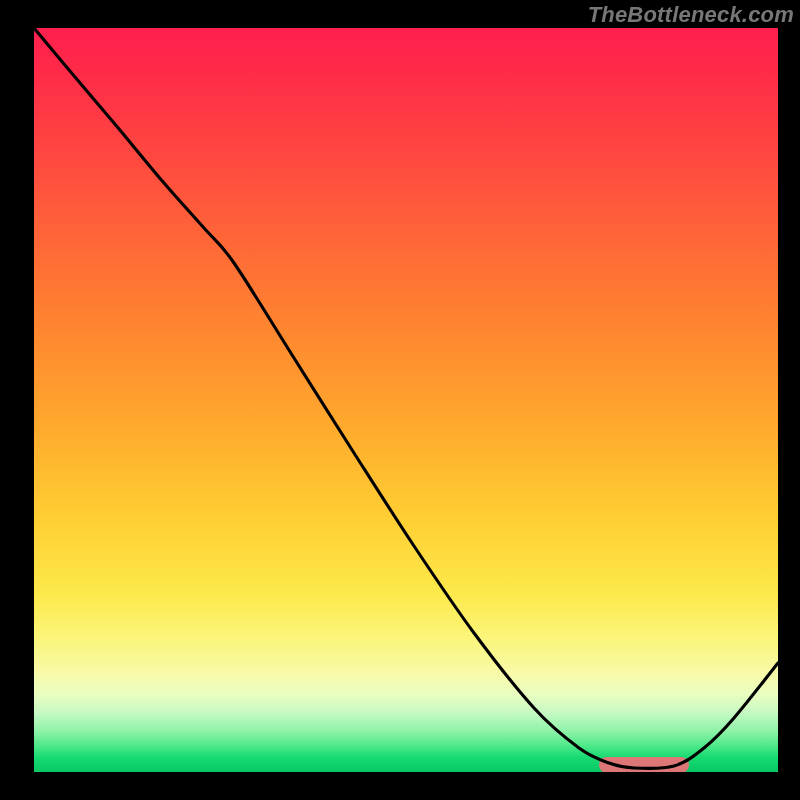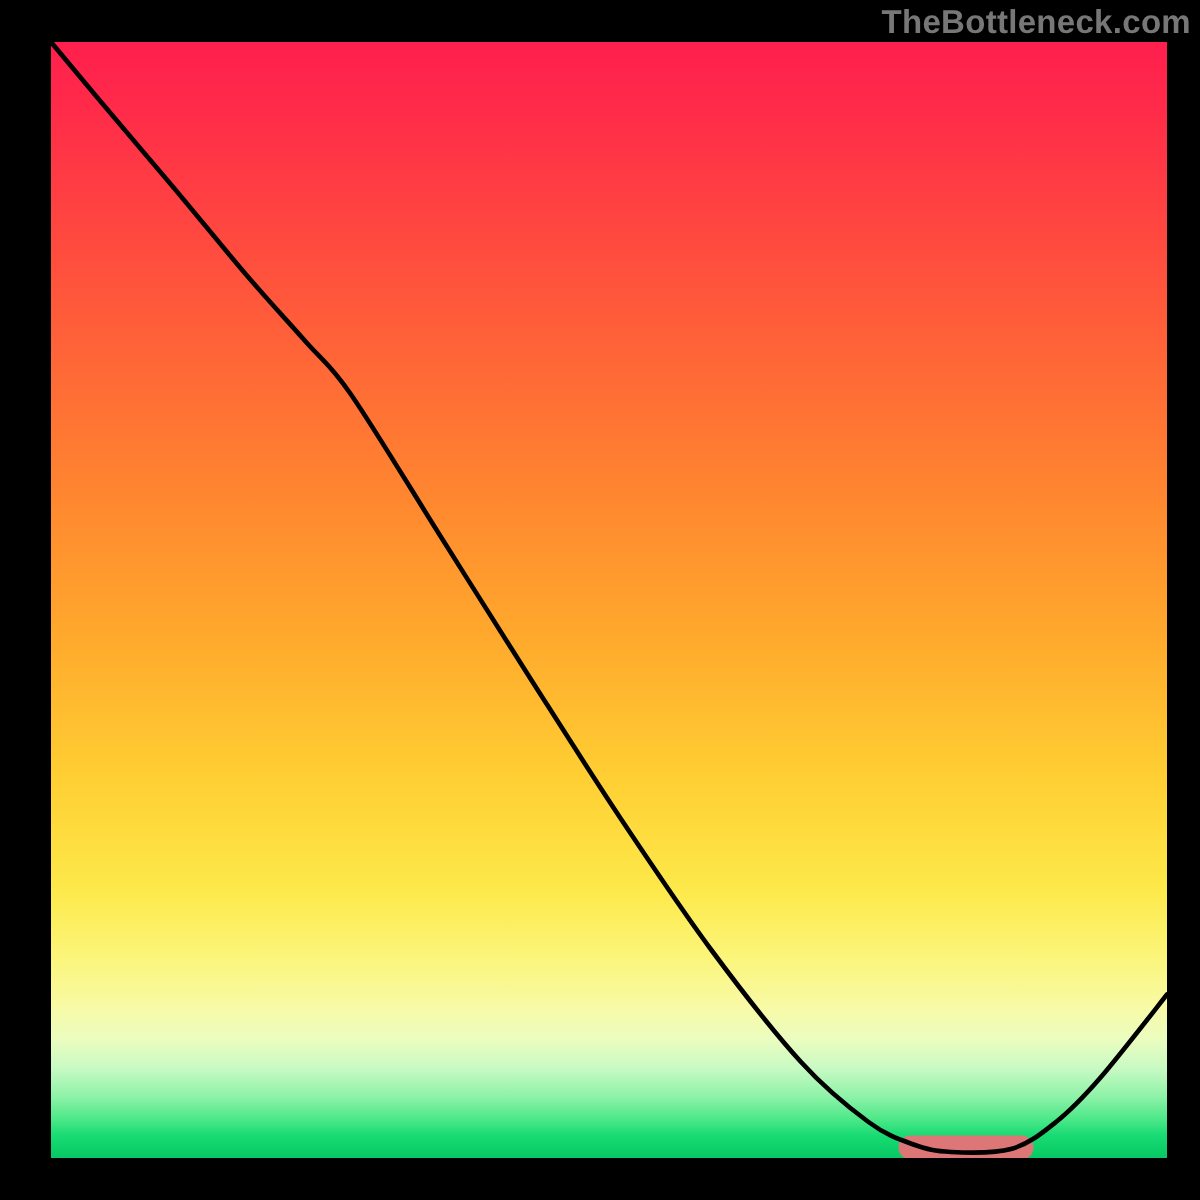--- a/index.html
+++ b/index.html
@@ -2,20 +2,21 @@
 <html><head>
 <meta charset="utf-8">
 <style>
   * { margin: 0; padding: 0; box-sizing: border-box; }
   html, body { width: 800px; height: 800px; overflow: hidden; background: #000; }
   .frame {
     position: absolute;
     left: 0; top: 0;
     width: 800px; height: 800px;
     background: #000;
+    font-style: italic;
   }
   .watermark {
     position: absolute;
     top: 2px;
     right: 6px;
     font-family: Arial, Helvetica, sans-serif;
     font-size: 22px;
     font-weight: 600;
     color: #777;
     letter-spacing: 0.2px;

